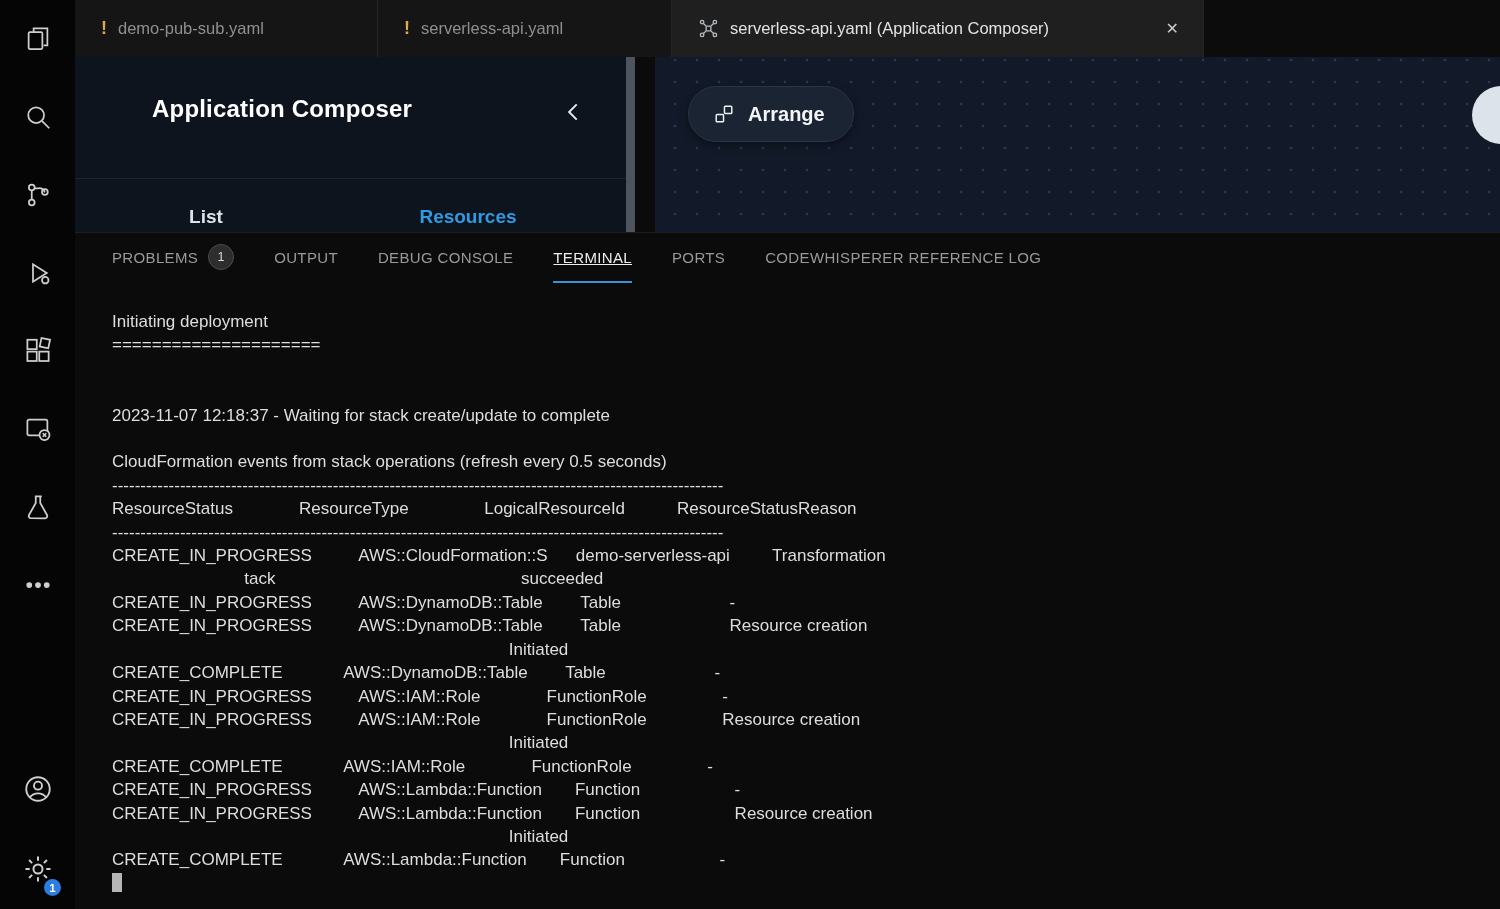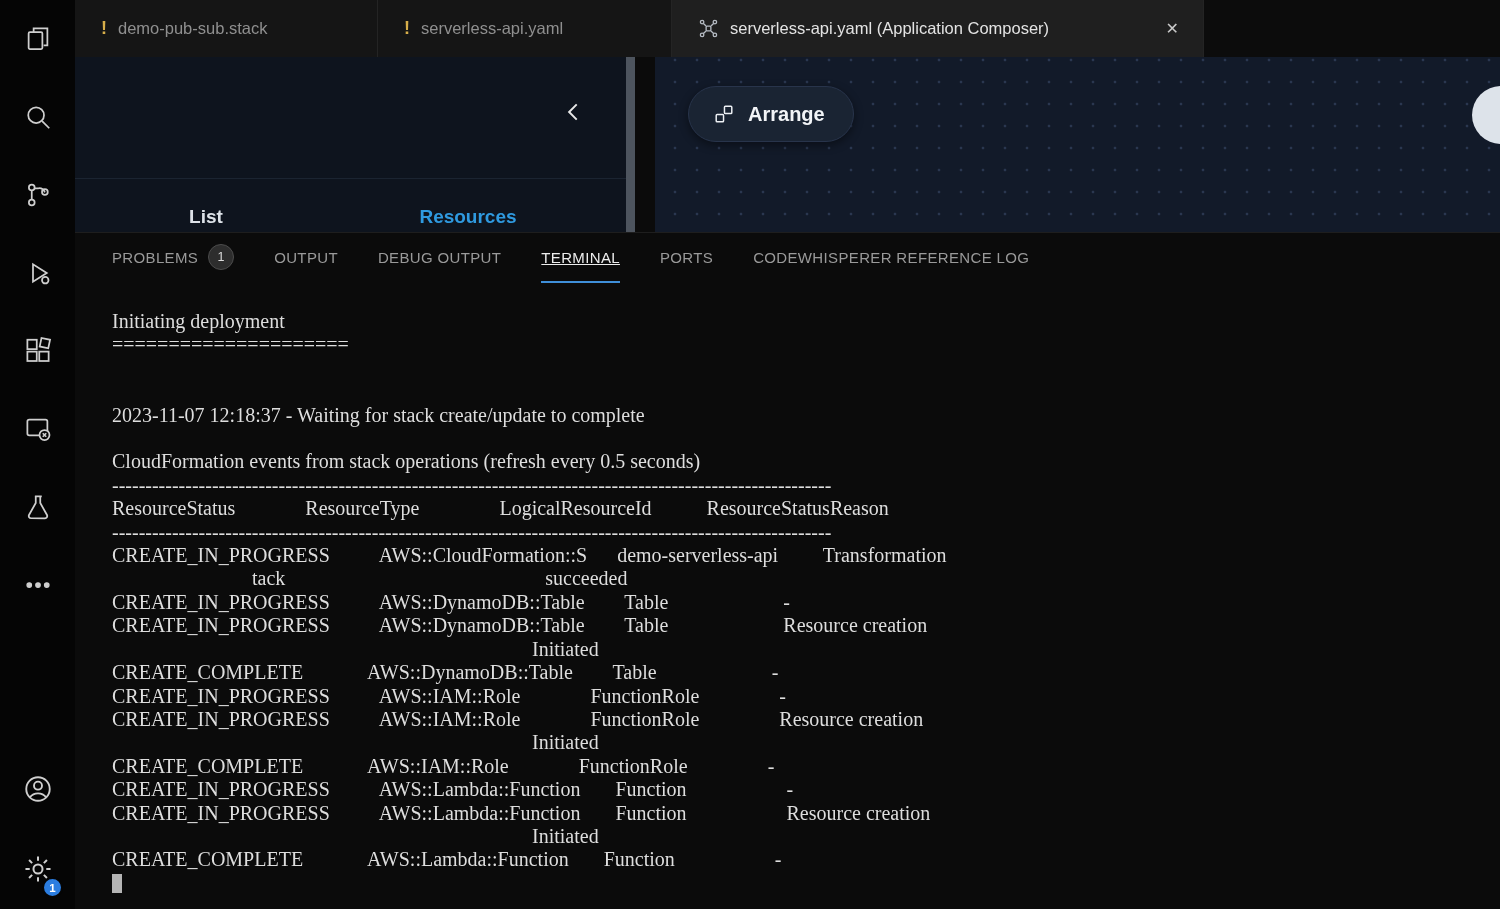--- a/index.html
+++ b/index.html
@@ -85,22 +85,22 @@
     border-bottom:2px solid transparent; cursor:pointer; white-space:nowrap;
   }
   .ptab.active { color:#ececec; border-bottom-color:#3f8fd9;text-decoration:underline; }
   .badge {
     min-width:26px; height:26px; border-radius:13px; background:#2d2d2d; border:1px solid #4c4c4c;
     color:#dcdcdc; font-size:12.5px; display:flex; align-items:center; justify-content:center;
     padding:0 4px;
   }
   .terminal {
     margin:0; padding:27px 0 0 37px;
-    font-family:Liberation Serif, serif;
-    font-size:20px; line-height:23.4px; color:#dedede;
+    font-family:Liberation Sans, sans-serif;
+    font-size:17px; line-height:23.4px; color:#dedede;
     white-space:pre; overflow:hidden;
   }
   .cursor { display:inline-block; width:10px; height:19px; background:#b5b5b5; vertical-align:-3px; }
   .icon-svg { display:block; }
 </style>
 </head>
 <body>
 
 <div class="screen">
 
@@ -174,21 +174,21 @@
           <path d="M12 2.6v3.2M12 18.2v3.2M2.6 12h3.2M18.2 12h3.2M5.3 5.3l2.3 2.3M16.4 16.4l2.3 2.3M18.7 5.3l-2.3 2.3M7.6 16.4l-2.3 2.3"></path>
         </svg>
         <span class="gear-badge">1</span>
       </div>
     </div>
   </aside>
 
   <div class="tab-bar">
     <div class="tab tab-demo">
       <span class="warn-glyph">!</span>
-      <span>demo-pub-sub.stack</span>
+      <span>demo-pub-sub.yaml</span>
     </div>
     <div class="tab tab-api">
       <span class="warn-glyph">!</span>
       <span>serverless-api.yaml</span>
     </div>
     <div class="tab tab-composer active">
       <svg width="21" height="21" viewBox="0 0 24 24" fill="none" stroke="#b6bcc4" stroke-width="1.5">
         <rect x="9.3" y="9.3" width="5.4" height="5.4" rx="1"></rect>
         <circle cx="4.7" cy="4.7" r="2"></circle>
           <circle cx="19.3" cy="4.7" r="2"></circle>
@@ -197,20 +197,21 @@
         <path d="M6.2 6.2l3 3M17.8 6.2l-3 3M6.2 17.8l3-3M17.8 17.8l-3-3"></path>
       </svg>
       <span>serverless-api.yaml (Application Composer)</span>
       <span class="tab-close">✕</span>
     </div>
     <div class="tab-filler"></div>
   </div>
 
   <div class="editor">
     <div class="composer">
+      <div class="composer-title">Application Composer</div>
       <svg class="composer-collapse" viewBox="0 0 24 24" fill="none" stroke="#e8e8e8" stroke-width="1.8">
         <polyline points="14.5,5 7.5,12 14.5,19"></polyline>
       </svg>
       <div class="composer-divider"></div>
       <div class="composer-tabs">
         <div class="ctab">List</div>
         <div class="ctab active">Resources</div>
       </div>
       <div class="composer-scrollbar"></div>
     </div>
@@ -229,21 +230,21 @@
   <div class="panel">
     <div class="panel-tabs">
       <div class="ptab">
         <span>PROBLEMS</span>
         <span class="badge">1</span>
       </div>
       <div class="ptab">
         <span>OUTPUT</span>
       </div>
       <div class="ptab">
-        <span>DEBUG OUTPUT</span>
+        <span>DEBUG CONSOLE</span>
       </div>
       <div class="ptab active">
         <span>TERMINAL</span>
       </div>
       <div class="ptab">
         <span>PORTS</span>
       </div>
       <div class="ptab">
         <span>CODEWHISPERER REFERENCE LOG</span>
       </div>

